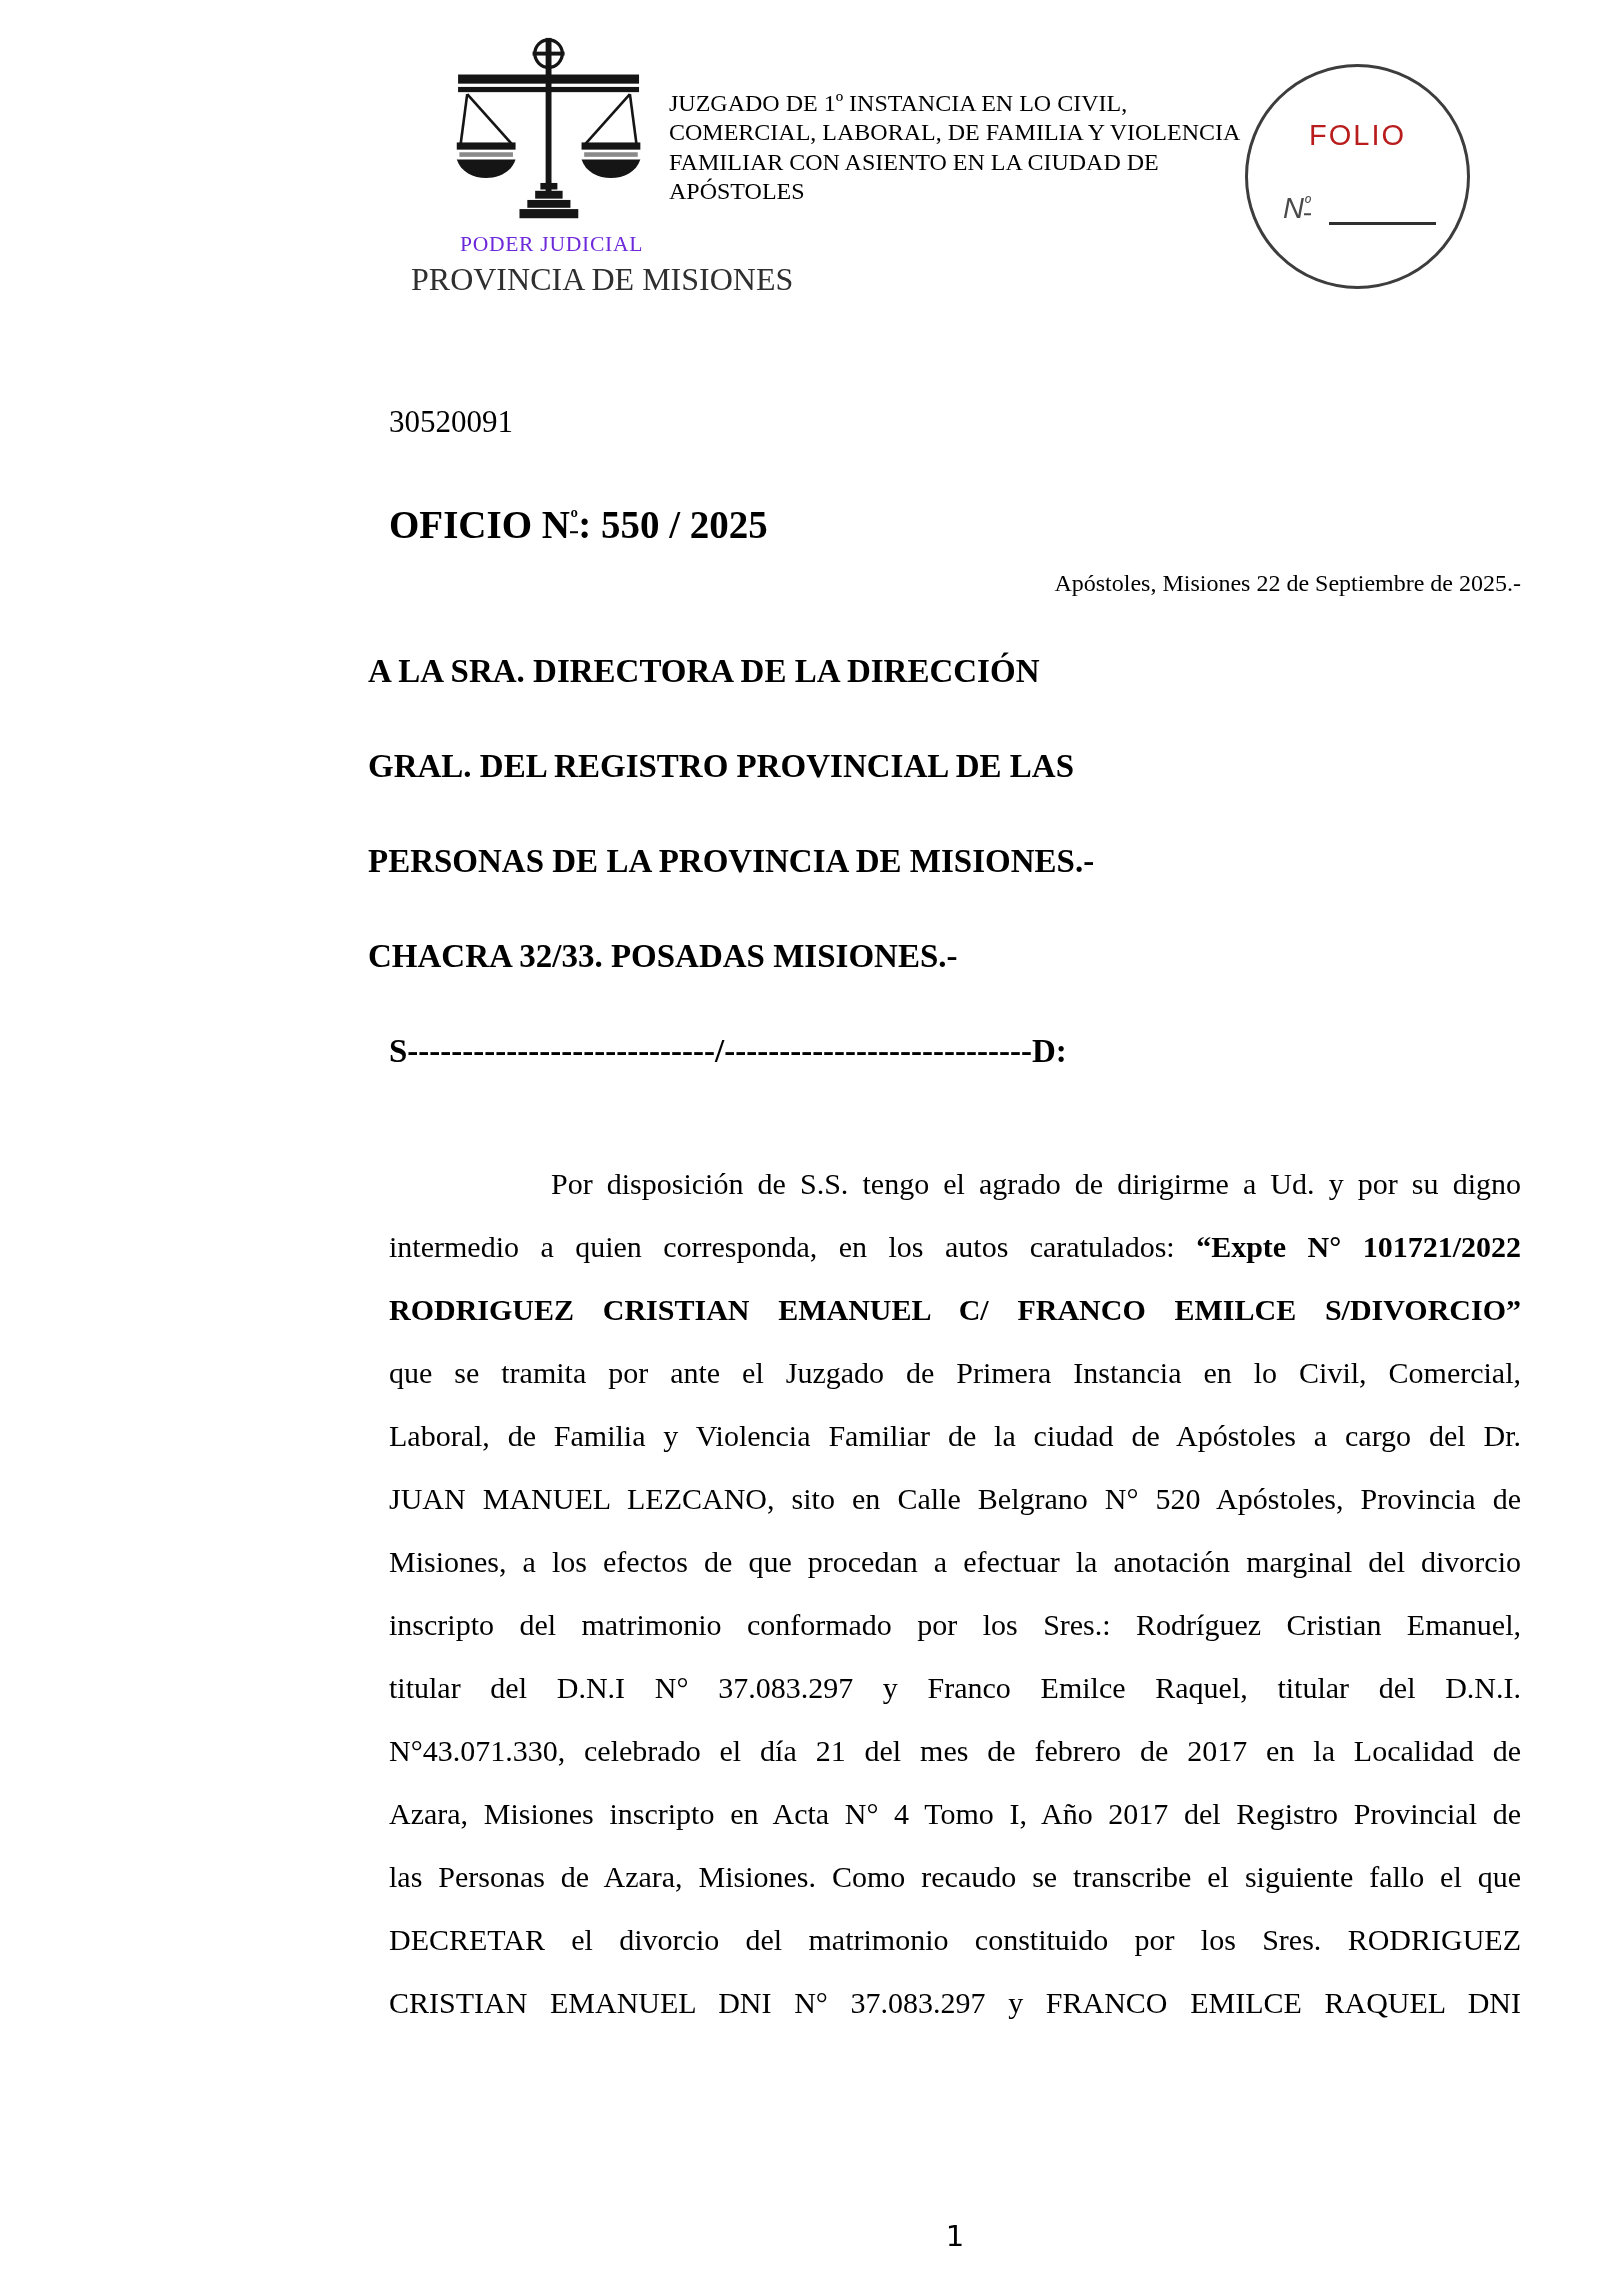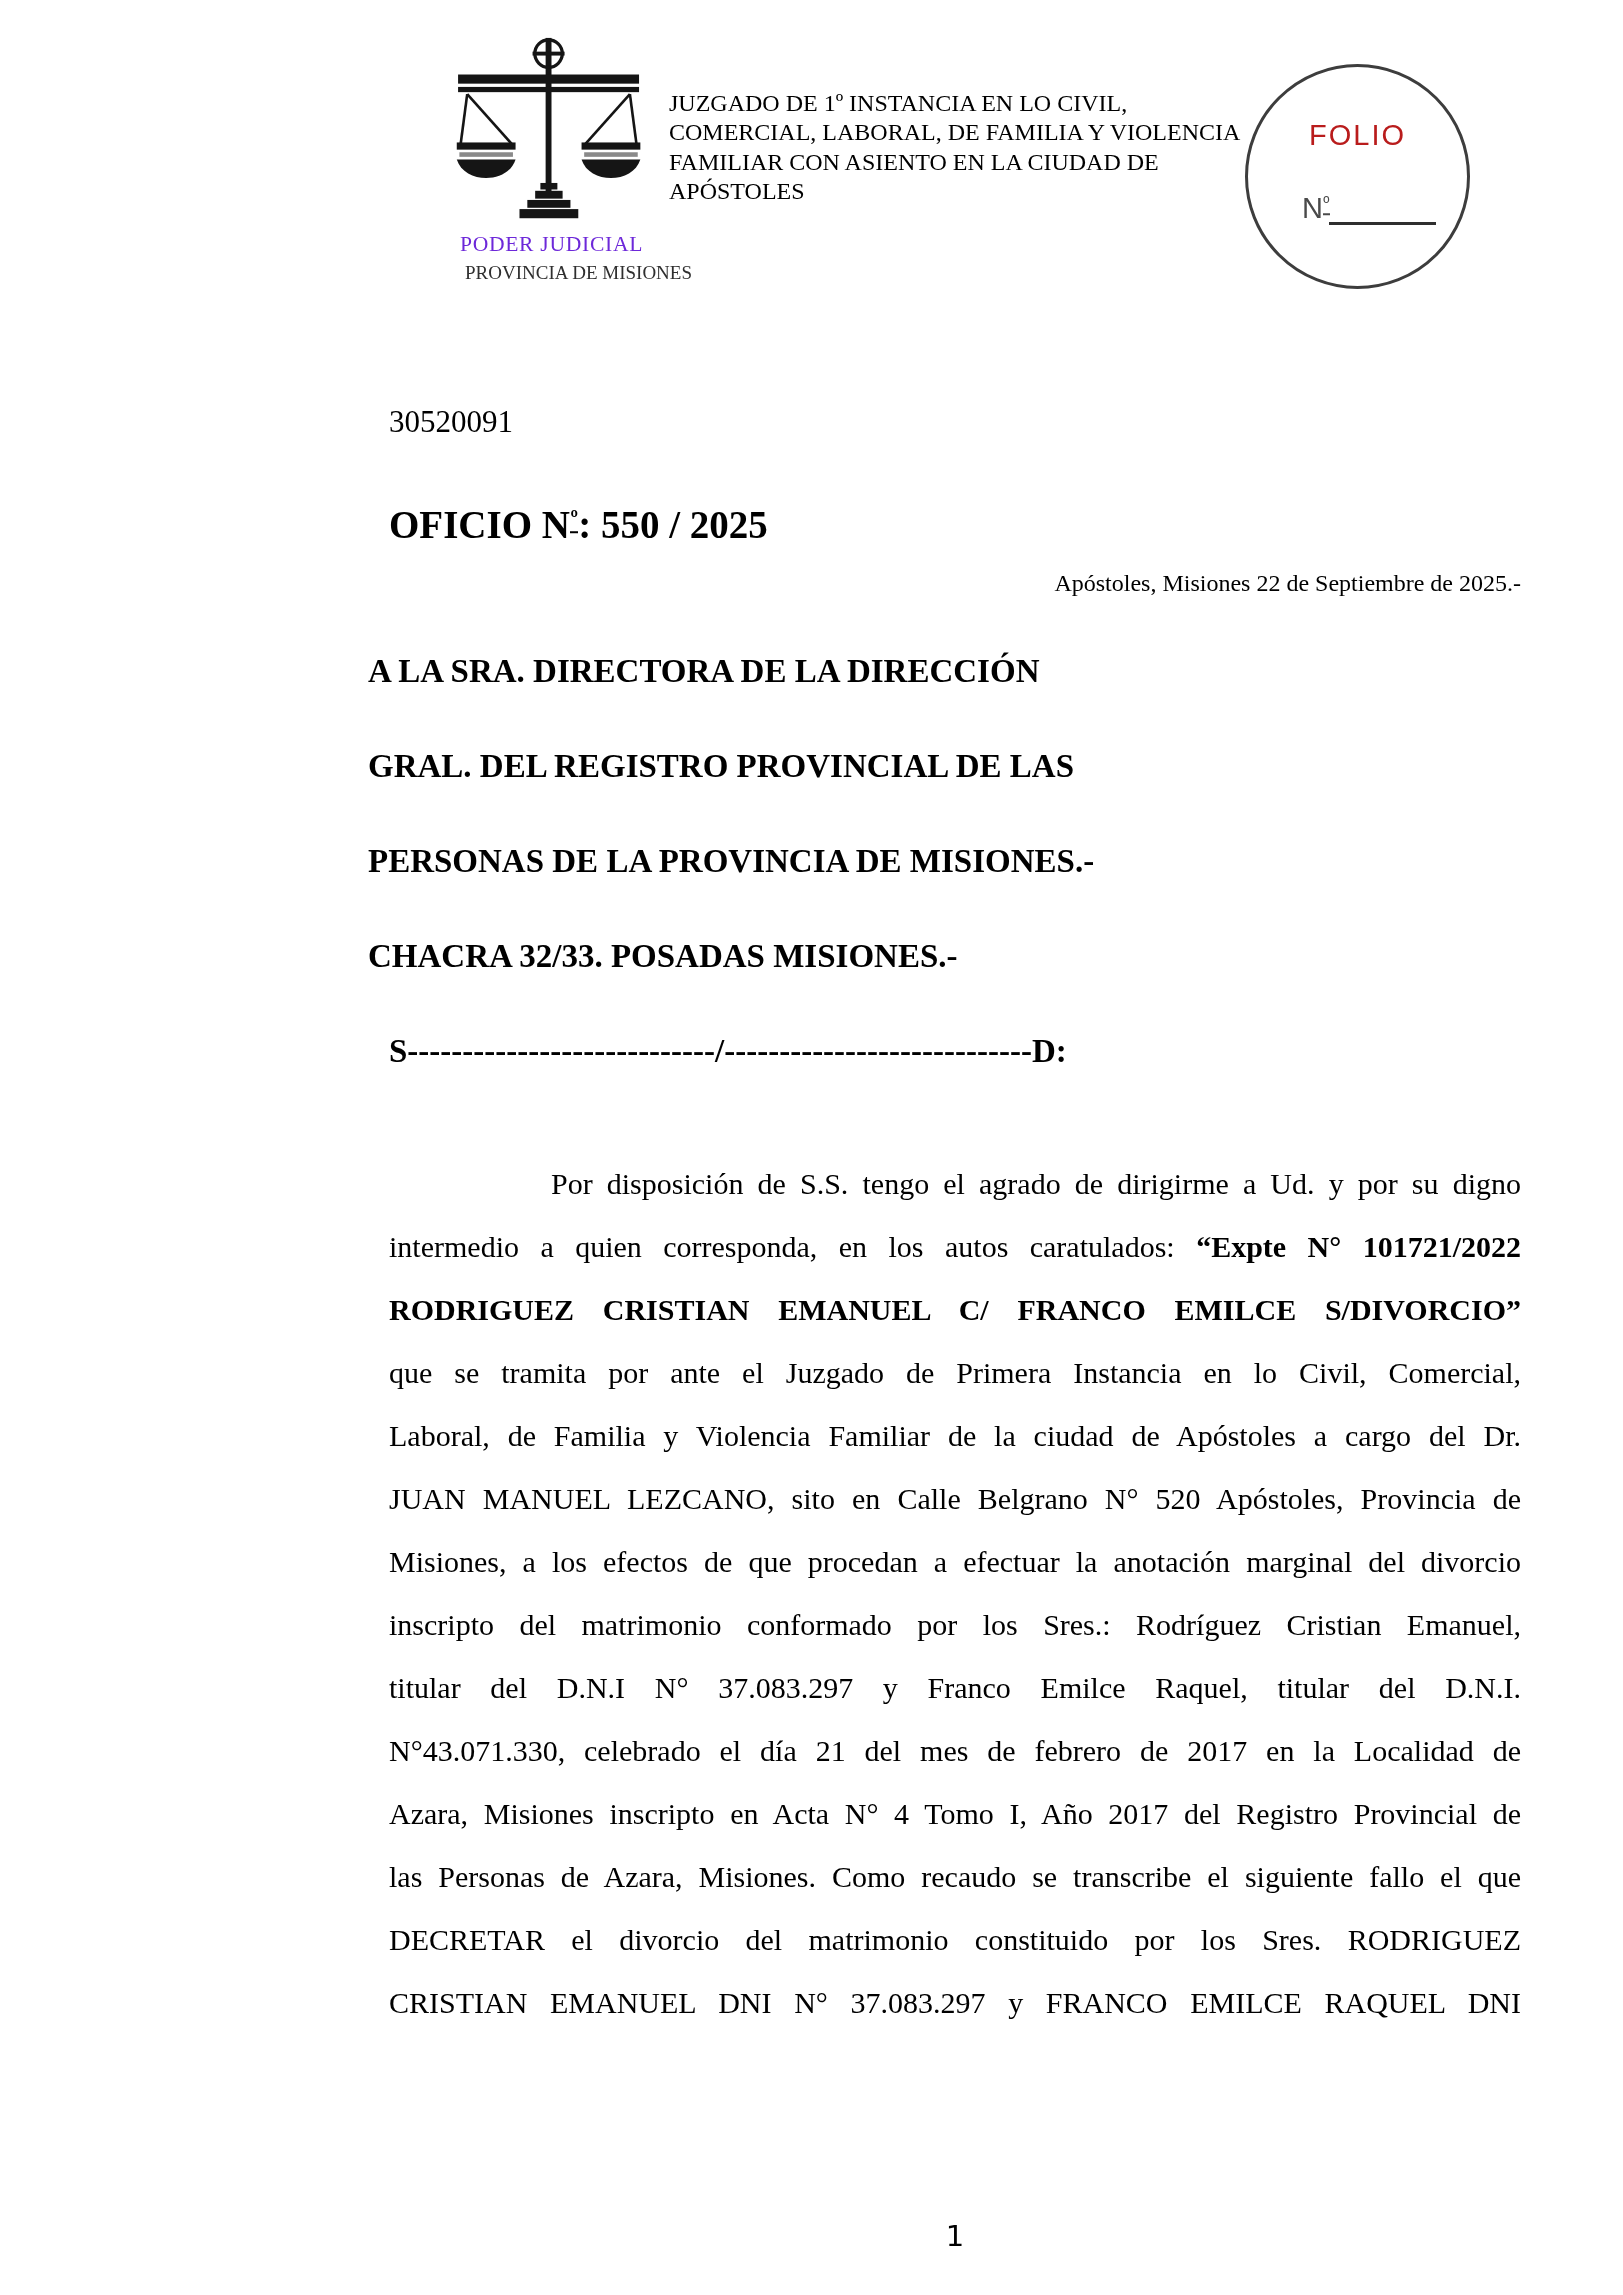--- a/index.html
+++ b/index.html
@@ -18,44 +18,44 @@
   
   .logo { position: absolute; left: 424px; top: 34px; width: 255px; height: 262px; }
   .logo svg { position: absolute; left: 0; top: 0; }
   .logo-caption1 {
     position: absolute; top: 200px; left: 0; width: 100%;
     text-align: center; font-size: 21.6px; letter-spacing: 0.7px; color: #6d28d9;
     line-height: 1; white-space: nowrap;
   }
   .logo-caption2 {
     position: absolute; top: 229px; left: -13px; width: 281px;
-    text-align: right; font-size: 19px; letter-spacing: 0px; color: #2f2f2f;
+    text-align: right; font-size: 32px; letter-spacing: 0px; color: #2f2f2f;
     line-height: 1; white-space: nowrap; font-family: Liberation Serif, serif;
   }
   .court-name {
     position: absolute; left: 669px; top: 89px; width: 589px;
     text-align: left; font-size: 24px; line-height: 29.4px; color: #000;
   }
   .court-name span { display: block; }
 
   .folio-stamp {
     position: absolute; left: 1245px; top: 64px;
     width: 219px; height: 219px;
     border: 3.3px solid #3d3d3d; border-radius: 50%;
     background: #fff;
   }
   .folio-title {
     position: absolute; top: 54px; left: 0; width: 100%;
     text-align: center; font-family: "Liberation Sans", sans-serif;
     font-size: 29px; letter-spacing: 2px; color: #b91c1c; line-height: 1;
   }
   .folio-no {
-    position: absolute; top: 127px; left: 54px;
+    position: absolute; top: 127px; left: 35px;
     font-family: "Liberation Sans", sans-serif;
-    font-size: 29px; color: #4a4a4a; line-height: 1;
+    font-size: 29px; color: #4a4a4a; line-height: 1; font-style: italic;
   }
   .folio-line {
     position: absolute; top: 155px; left: 81px;
     width: 107px; height: 2.6px; background: #2f2f2f;
   }
 
   
   .ref-number   { left: 389px; top: 406px;  font-size: 31px; }
   .oficio-line  { left: 389px; top: 505px;  font-size: 39px; font-weight: bold; }
   .date-line    { left: 389px; top: 571px;  width: 1132px; text-align: right; font-size: 24px; }

